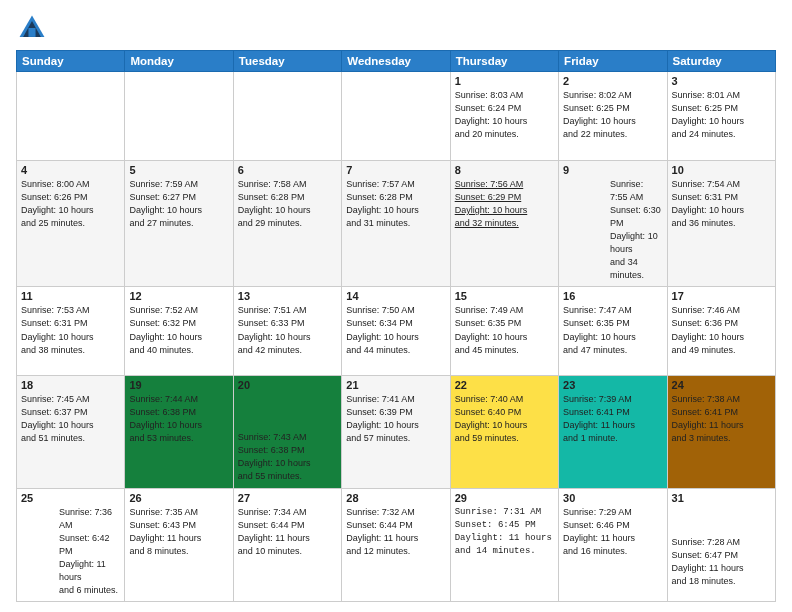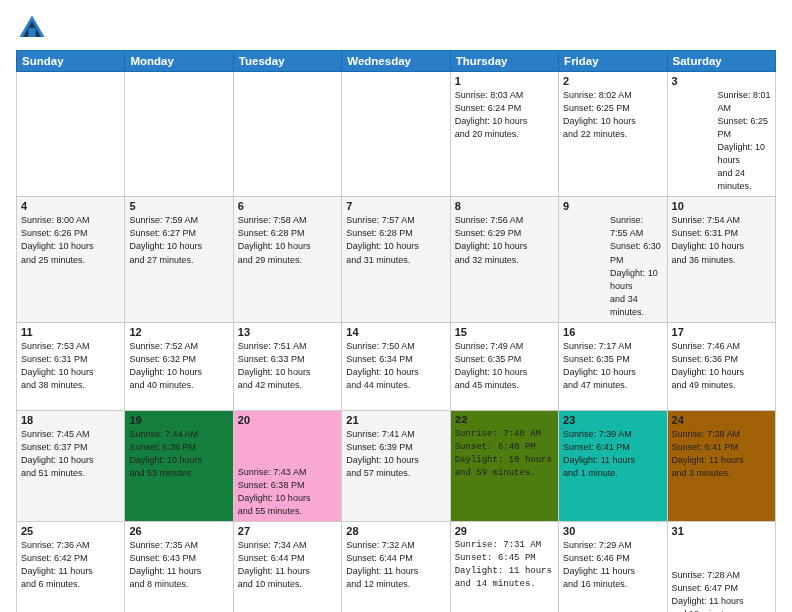--- a/index.html
+++ b/index.html
@@ -144,21 +144,21 @@
           </td>
           <td>
             <span class="day-num">2</span>
             <div class="day-info" style="white-space: pre-line;">Sunrise: 8:02 AM
 Sunset: 6:25 PM
 Daylight: 10 hours
 and 22 minutes.</div>
           </td>
           <td>
             <span class="day-num">3</span>
-            <div class="day-info" style="white-space: pre-line; margin-left: 46px;">Sunrise: 8:01 AM
+            <div class="day-info" style="white-space: pre-line;">Sunrise: 8:01 AM
 Sunset: 6:25 PM
 Daylight: 10 hours
 and 24 minutes.</div>
           </td>
         </tr>
         <tr>
           <td style="background: rgb(245, 245, 245);">
             <span class="day-num">4</span>
             <div class="day-info" style="white-space: pre-line;">Sunrise: 8:00 AM
 Sunset: 6:26 PM
@@ -181,21 +181,21 @@
           </td>
           <td style="background: rgb(245, 245, 245);">
             <span class="day-num">7</span>
             <div class="day-info" style="white-space: pre-line;">Sunrise: 7:57 AM
 Sunset: 6:28 PM
 Daylight: 10 hours
 and 31 minutes.</div>
           </td>
           <td style="background: rgb(245, 245, 245);">
             <span class="day-num">8</span>
-            <div class="day-info" style="white-space: pre-line;">Sunrise: 7:56 AM
+            <div class="day-info" style="white-space: pre-line; text-decoration: underline;">Sunrise: 7:56 AM
 Sunset: 6:29 PM
 Daylight: 10 hours
 and 32 minutes.</div>
           </td>
           <td style="background: rgb(245, 245, 245);">
             <span class="day-num">9</span>
             <div class="day-info" style="white-space: pre-line; margin-left: 47px;">Sunrise: 7:55 AM
 Sunset: 6:30 PM
 Daylight: 10 hours
 and 34 minutes.</div>
@@ -239,21 +239,21 @@
           </td>
           <td>
             <span class="day-num">15</span>
             <div class="day-info" style="white-space: pre-line;">Sunrise: 7:49 AM
 Sunset: 6:35 PM
 Daylight: 10 hours
 and 45 minutes.</div>
           </td>
           <td>
             <span class="day-num">16</span>
-            <div class="day-info" style="white-space: pre-line;">Sunrise: 7:17 AM
+            <div class="day-info" style="white-space: pre-line;">Sunrise: 7:47 AM
 Sunset: 6:35 PM
 Daylight: 10 hours
 and 47 minutes.</div>
           </td>
           <td>
             <span class="day-num">17</span>
             <div class="day-info" style="white-space: pre-line;">Sunrise: 7:46 AM
 Sunset: 6:36 PM
 Daylight: 10 hours
 and 49 minutes.</div>
@@ -267,35 +267,35 @@
 Daylight: 10 hours
 and 51 minutes.</div>
           </td>
           <td style="background: #15803d;">
             <span class="day-num">19</span>
             <div class="day-info" style="white-space: pre-line;">Sunrise: 7:44 AM
 Sunset: 6:38 PM
 Daylight: 10 hours
 and 53 minutes.</div>
           </td>
-          <td style="background: #f9a8d4;">
+          <td style="background: #15803d;">
             <span class="day-num">20</span>
             <div class="day-info" style="white-space: pre-line; margin-top: 40px;">Sunrise: 7:43 AM
 Sunset: 6:38 PM
 Daylight: 10 hours
 and 55 minutes.</div>
           </td>
           <td style="background: rgb(245, 245, 245);">
             <span class="day-num">21</span>
             <div class="day-info" style="white-space: pre-line;">Sunrise: 7:41 AM
 Sunset: 6:39 PM
 Daylight: 10 hours
 and 57 minutes.</div>
           </td>
-          <td style="background: #4d7c0f; font-family: Liberation Mono, monospace;">
+          <td style="background: #fde047;">
             <span class="day-num">22</span>
             <div class="day-info" style="white-space: pre-line;">Sunrise: 7:40 AM
 Sunset: 6:40 PM
 Daylight: 10 hours
 and 59 minutes.</div>
           </td>
           <td style="background: #14b8a6;">
             <span class="day-num">23</span>
             <div class="day-info" style="white-space: pre-line;">Sunrise: 7:39 AM
 Sunset: 6:41 PM
@@ -306,21 +306,21 @@
             <span class="day-num">24</span>
             <div class="day-info" style="white-space: pre-line;">Sunrise: 7:38 AM
 Sunset: 6:41 PM
 Daylight: 11 hours
 and 3 minutes.</div>
           </td>
         </tr>
         <tr>
           <td>
             <span class="day-num">25</span>
-            <div class="day-info" style="white-space: pre-line;">Sunrise: 7:36 AM
+            <div class="day-info" style="white-space: pre-line; margin-left: 38px;">Sunrise: 7:36 AM
 Sunset: 6:42 PM
 Daylight: 11 hours
 and 6 minutes.</div>
           </td>
           <td>
             <span class="day-num">26</span>
             <div class="day-info" style="white-space: pre-line;">Sunrise: 7:35 AM
 Sunset: 6:43 PM
 Daylight: 11 hours
 and 8 minutes.</div>

